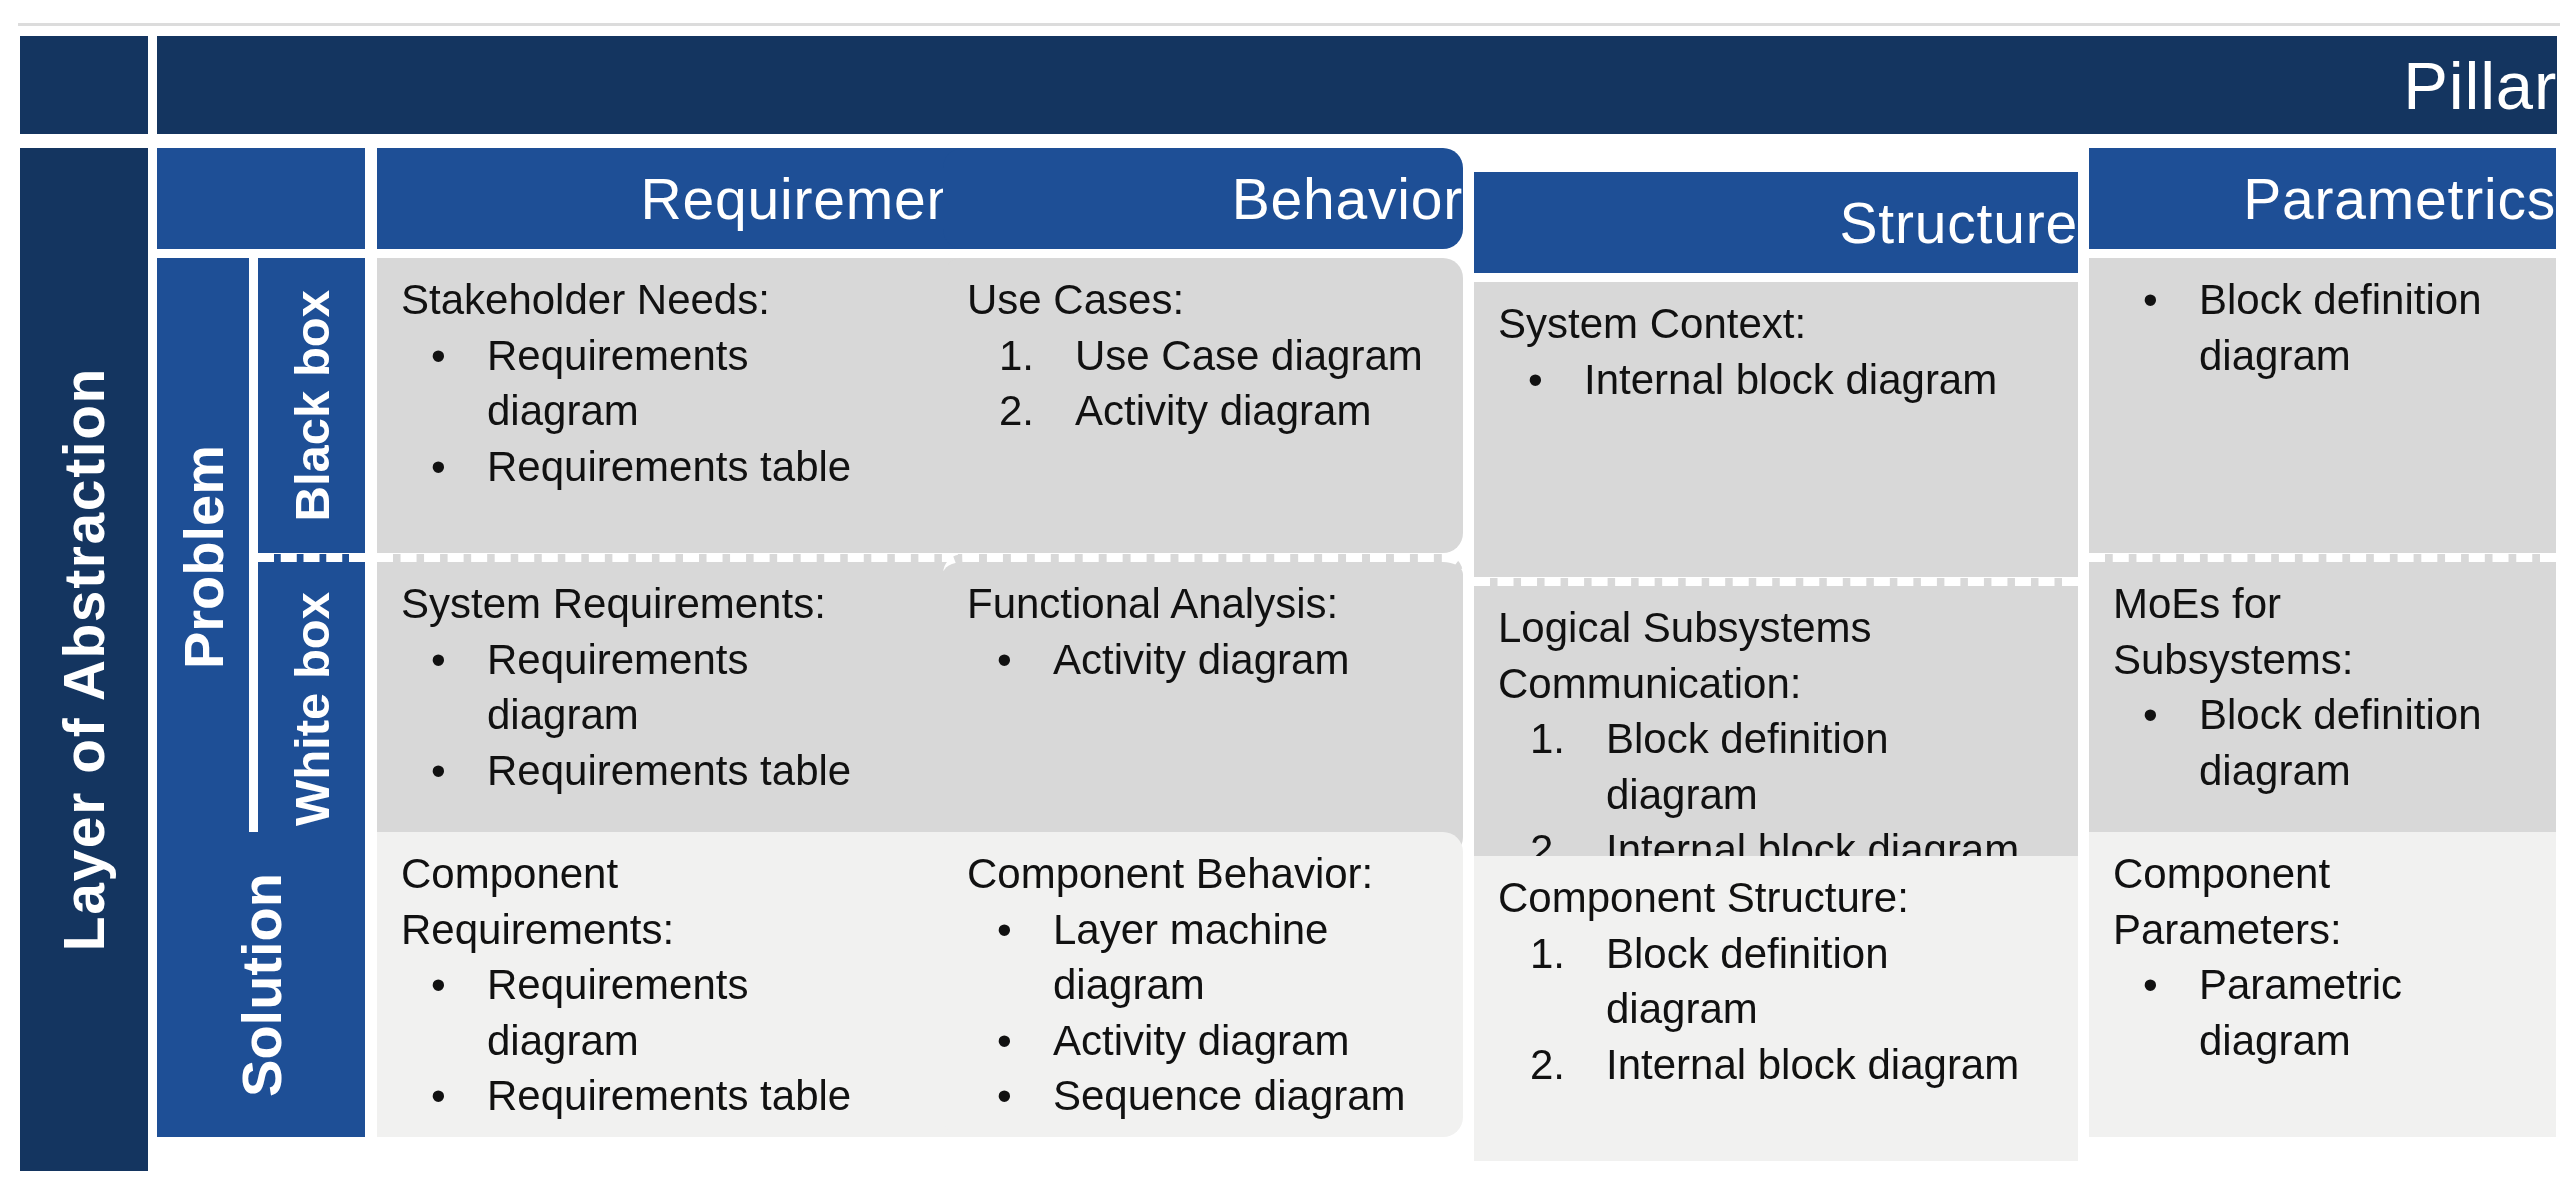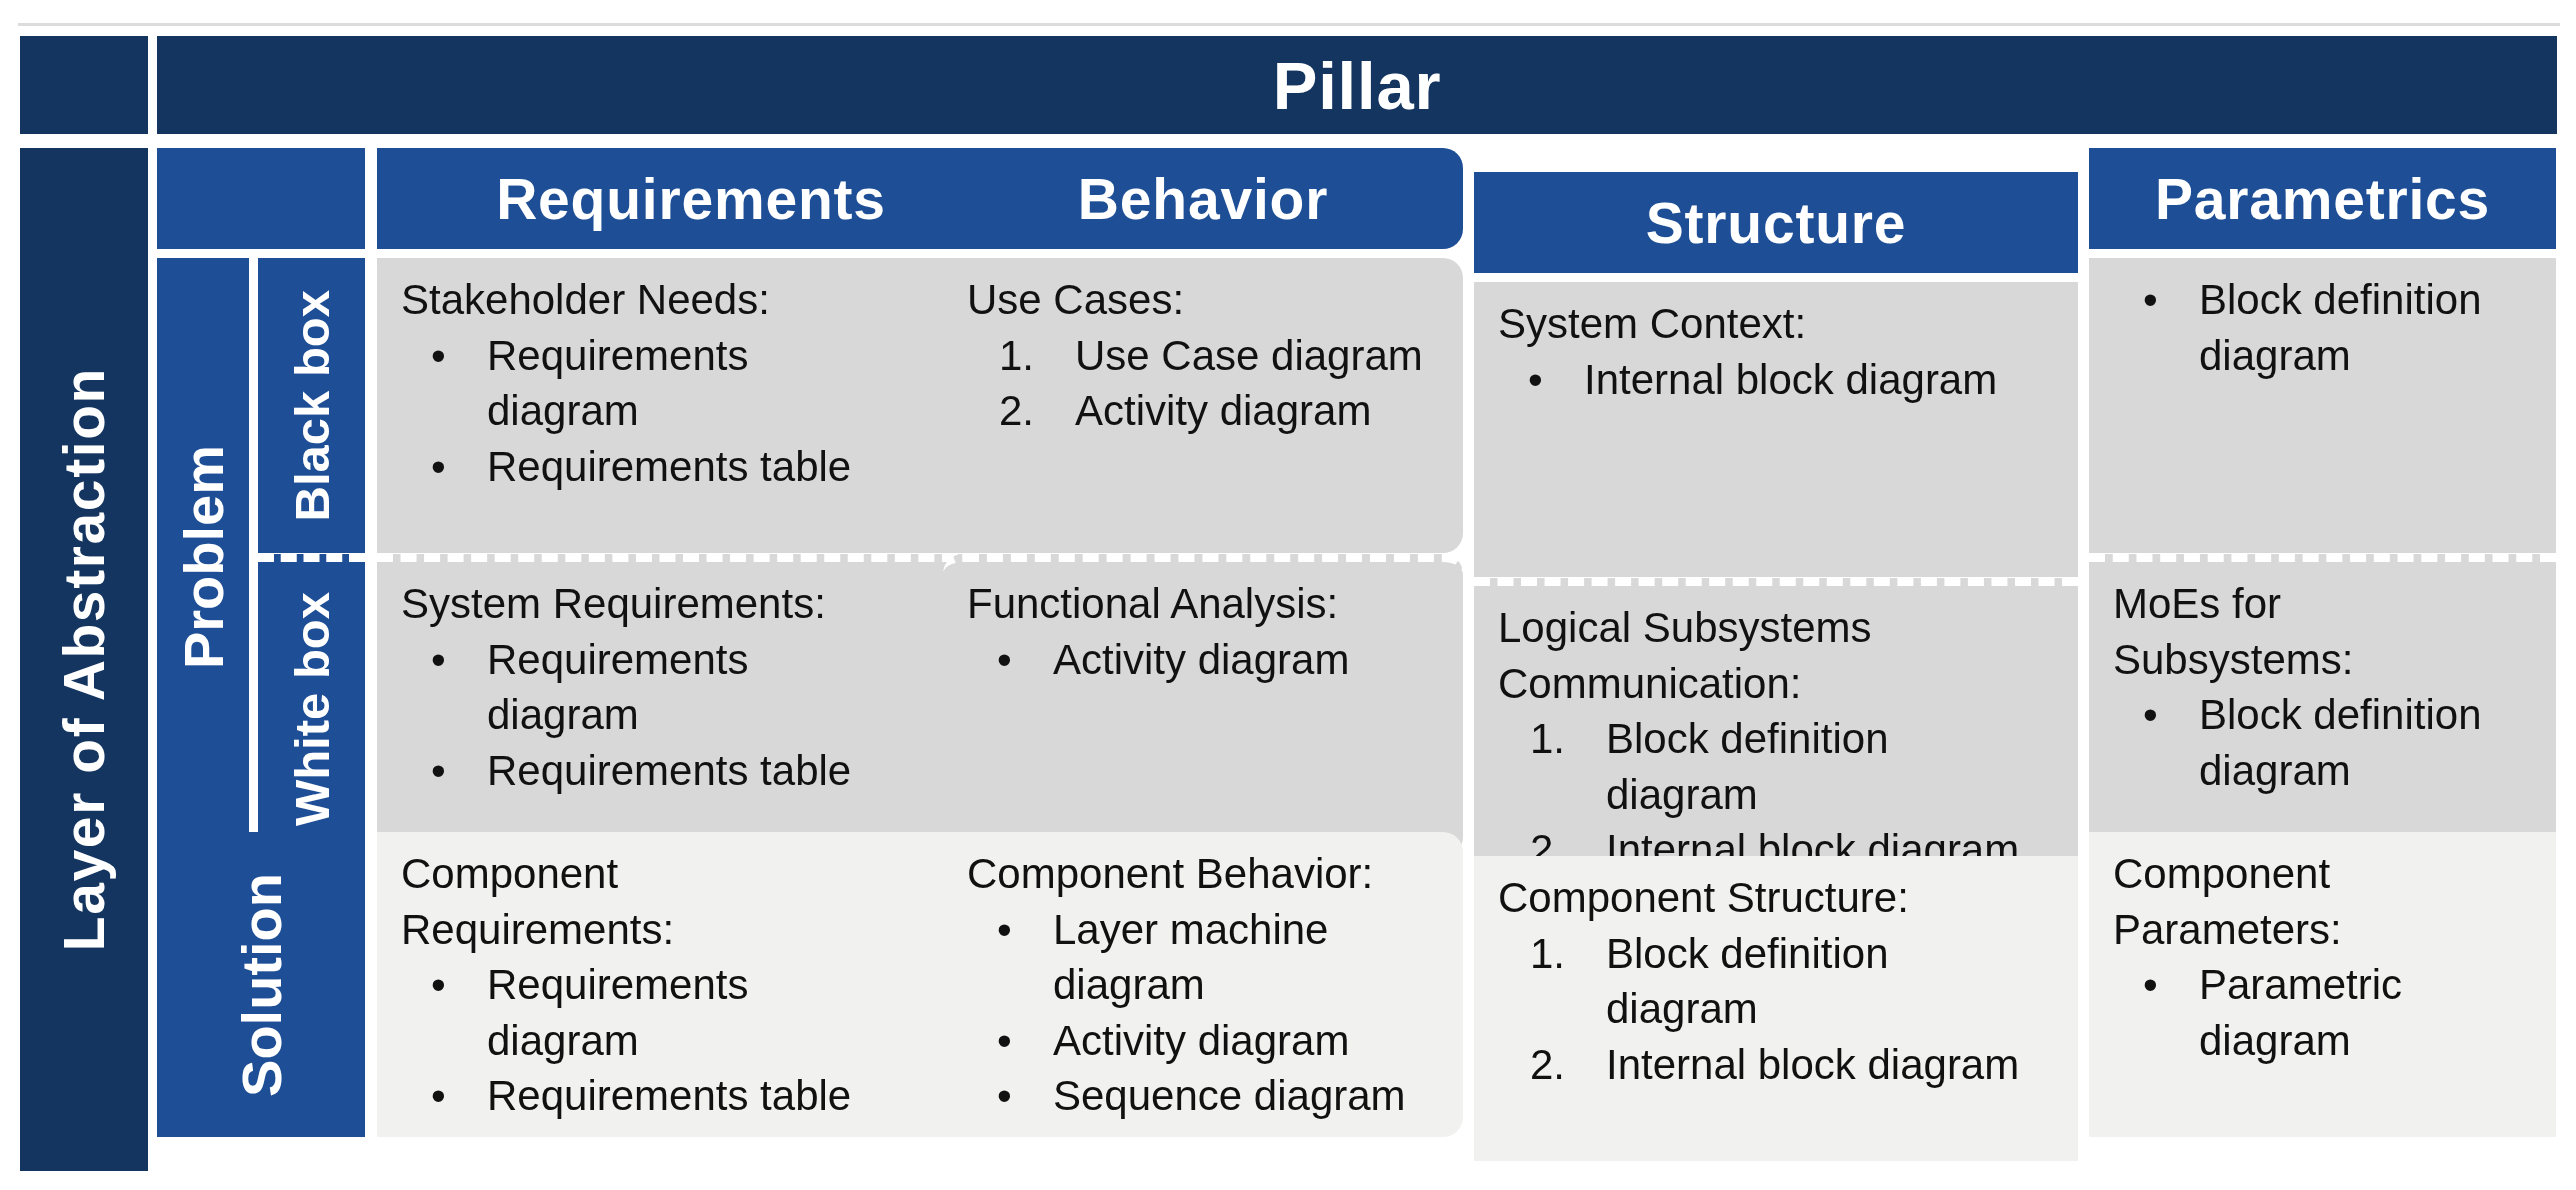--- a/index.html
+++ b/index.html
@@ -34,22 +34,22 @@
   .r-header   { top: 148px;  height: 101px; }
   .r-axis     { top: 148px;  height: 1023px; }
   .r-problem  { top: 258px;  height: 598px; }
   .r-black_box{ top: 258px;  height: 295px; }
   .r-white_box{ top: 554px;  height: 303px; }
   .r-solution { top: 832px; height: 305px; }
 
   .dashed-top { border-top: 8px dashed var(--gridline, #ffffff); }
 
   
-  .htext { display: flex; align-items: center; justify-content: center;
-           color: var(--headtext, #ffffff); font-weight: 700; letter-spacing: 0.8px; }
+  .htext { display: flex; align-items: center; justify-content: flex-end;
+           color: var(--headtext, #ffffff); font-weight: 400; letter-spacing: 0.8px; }
   .pillar-text  { font-size: 67px; }
   .colhead-text { font-size: 57px; }
 
   
   .vlabel { display: flex; align-items: center; justify-content: center; }
   .vtext  { writing-mode: vertical-rl; transform: rotate(180deg);
             color: var(--headtext, #ffffff); font-weight: 600; white-space: nowrap; }
   .axis-text  { font-size: 57px; letter-spacing: 1.6px; }
   .group-text { font-size: 56px; }
   .sub-text   { font-size: 49px; }

